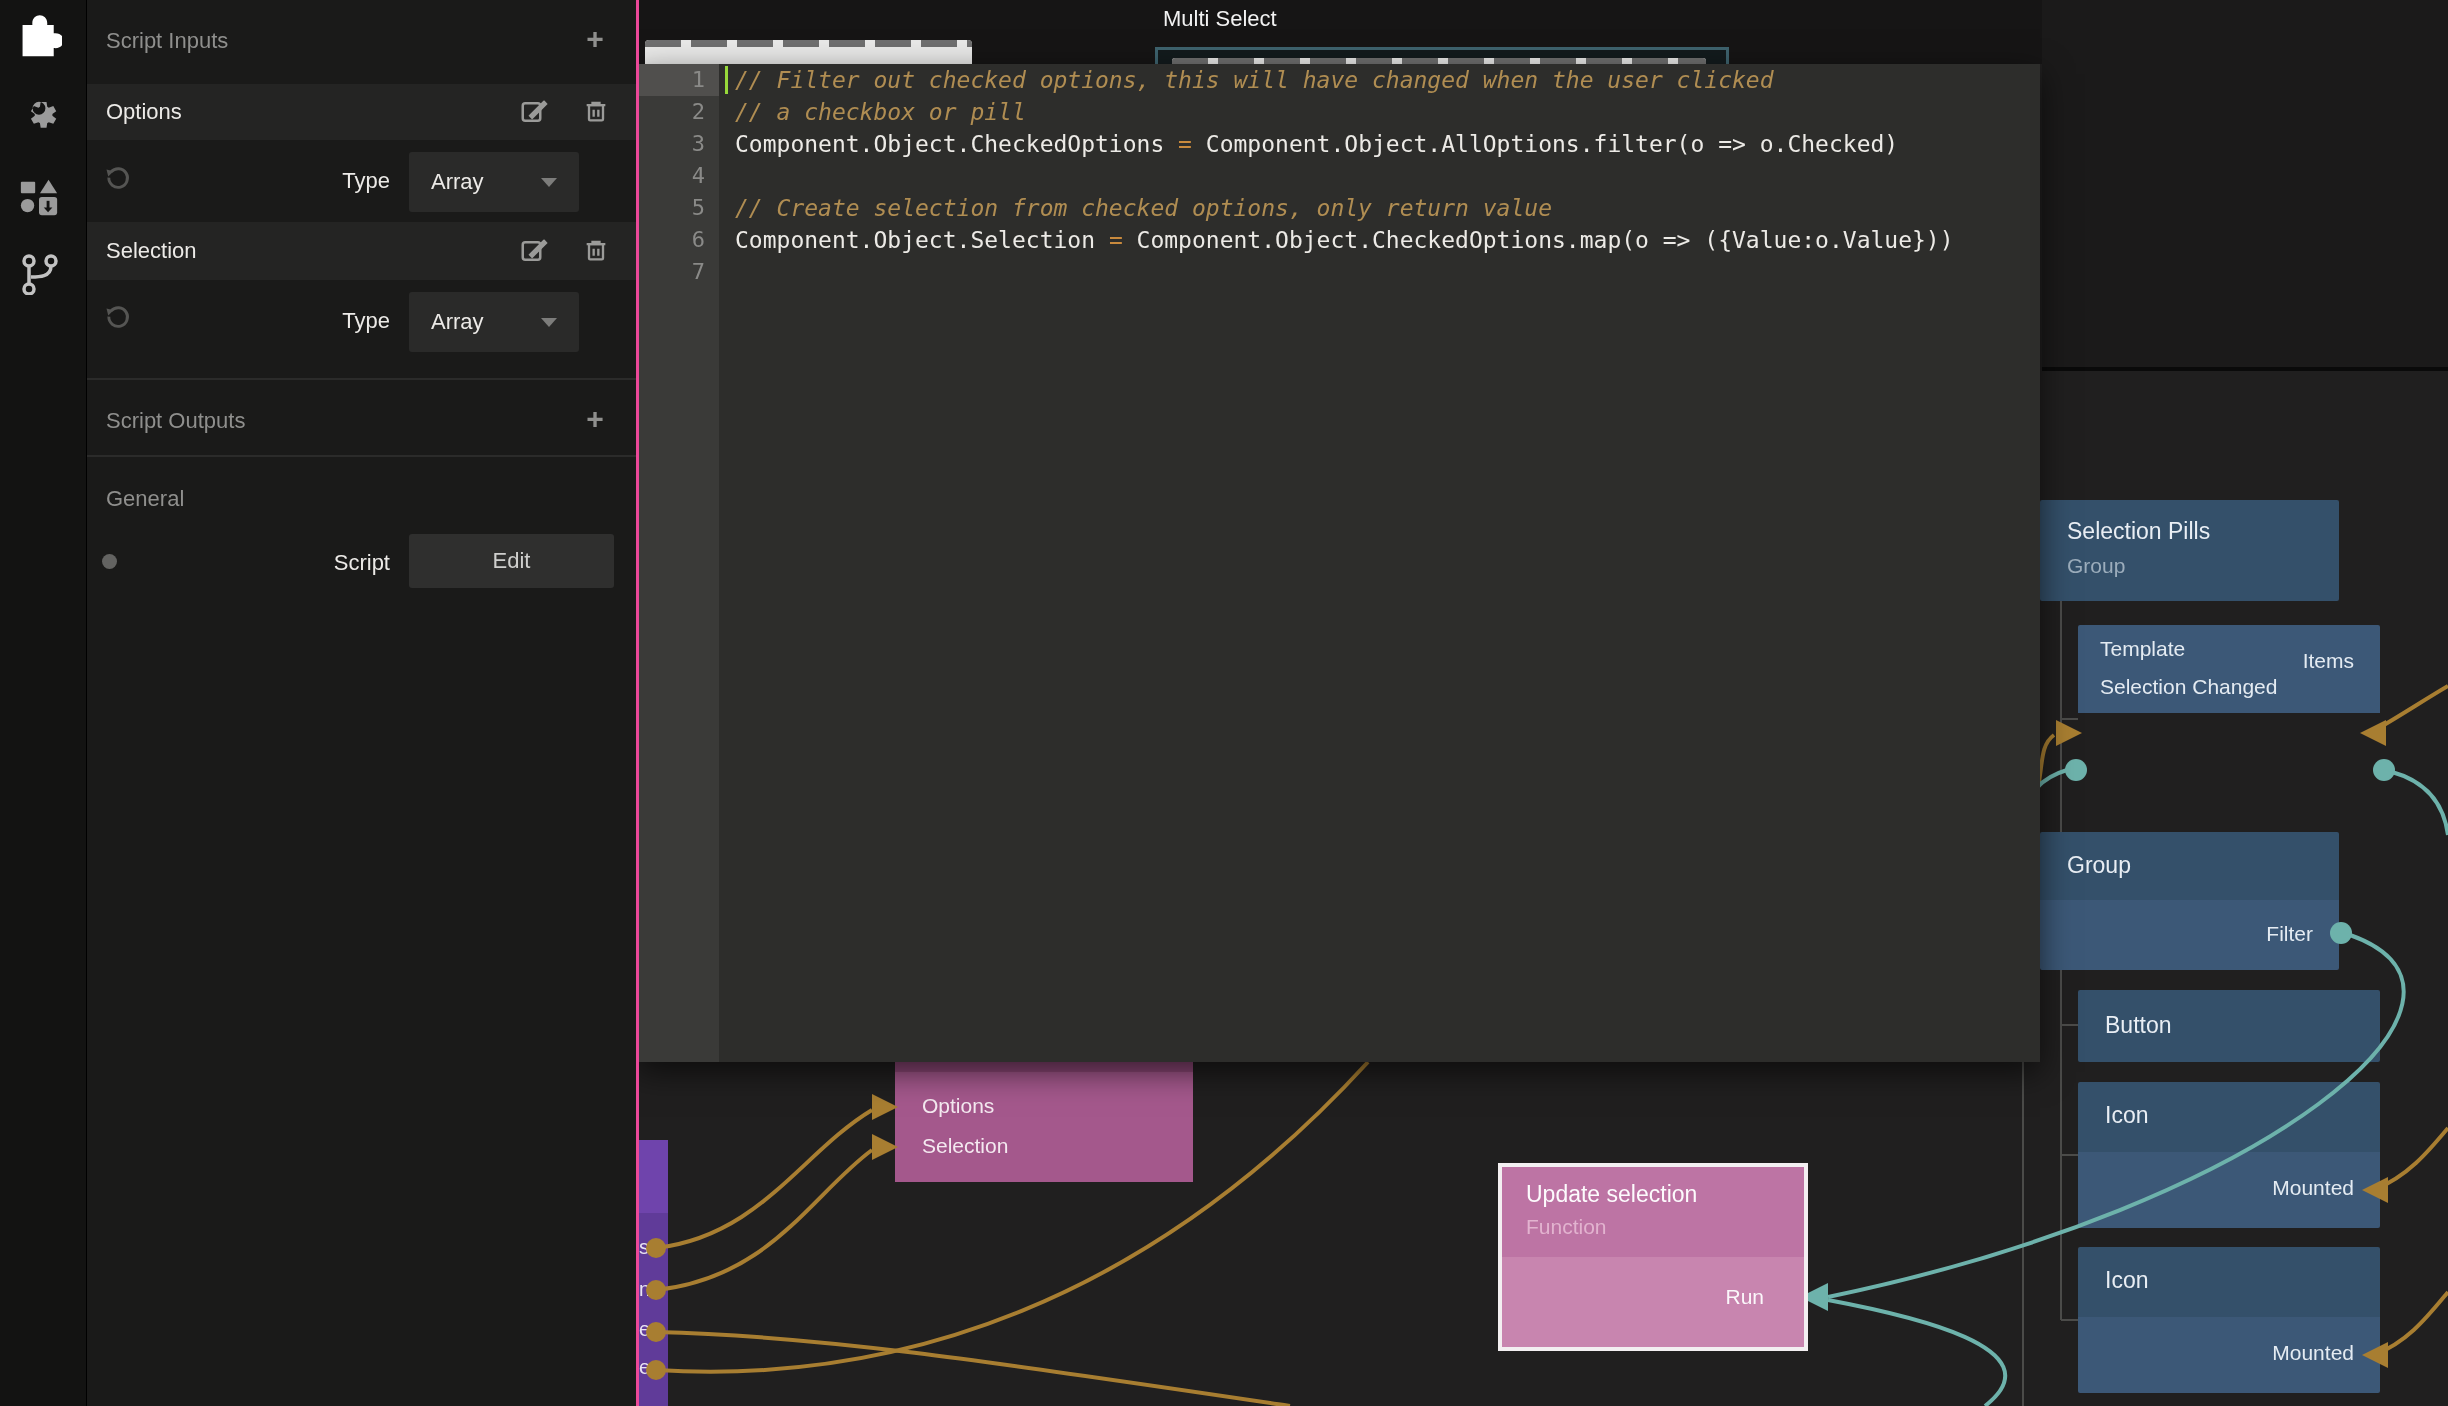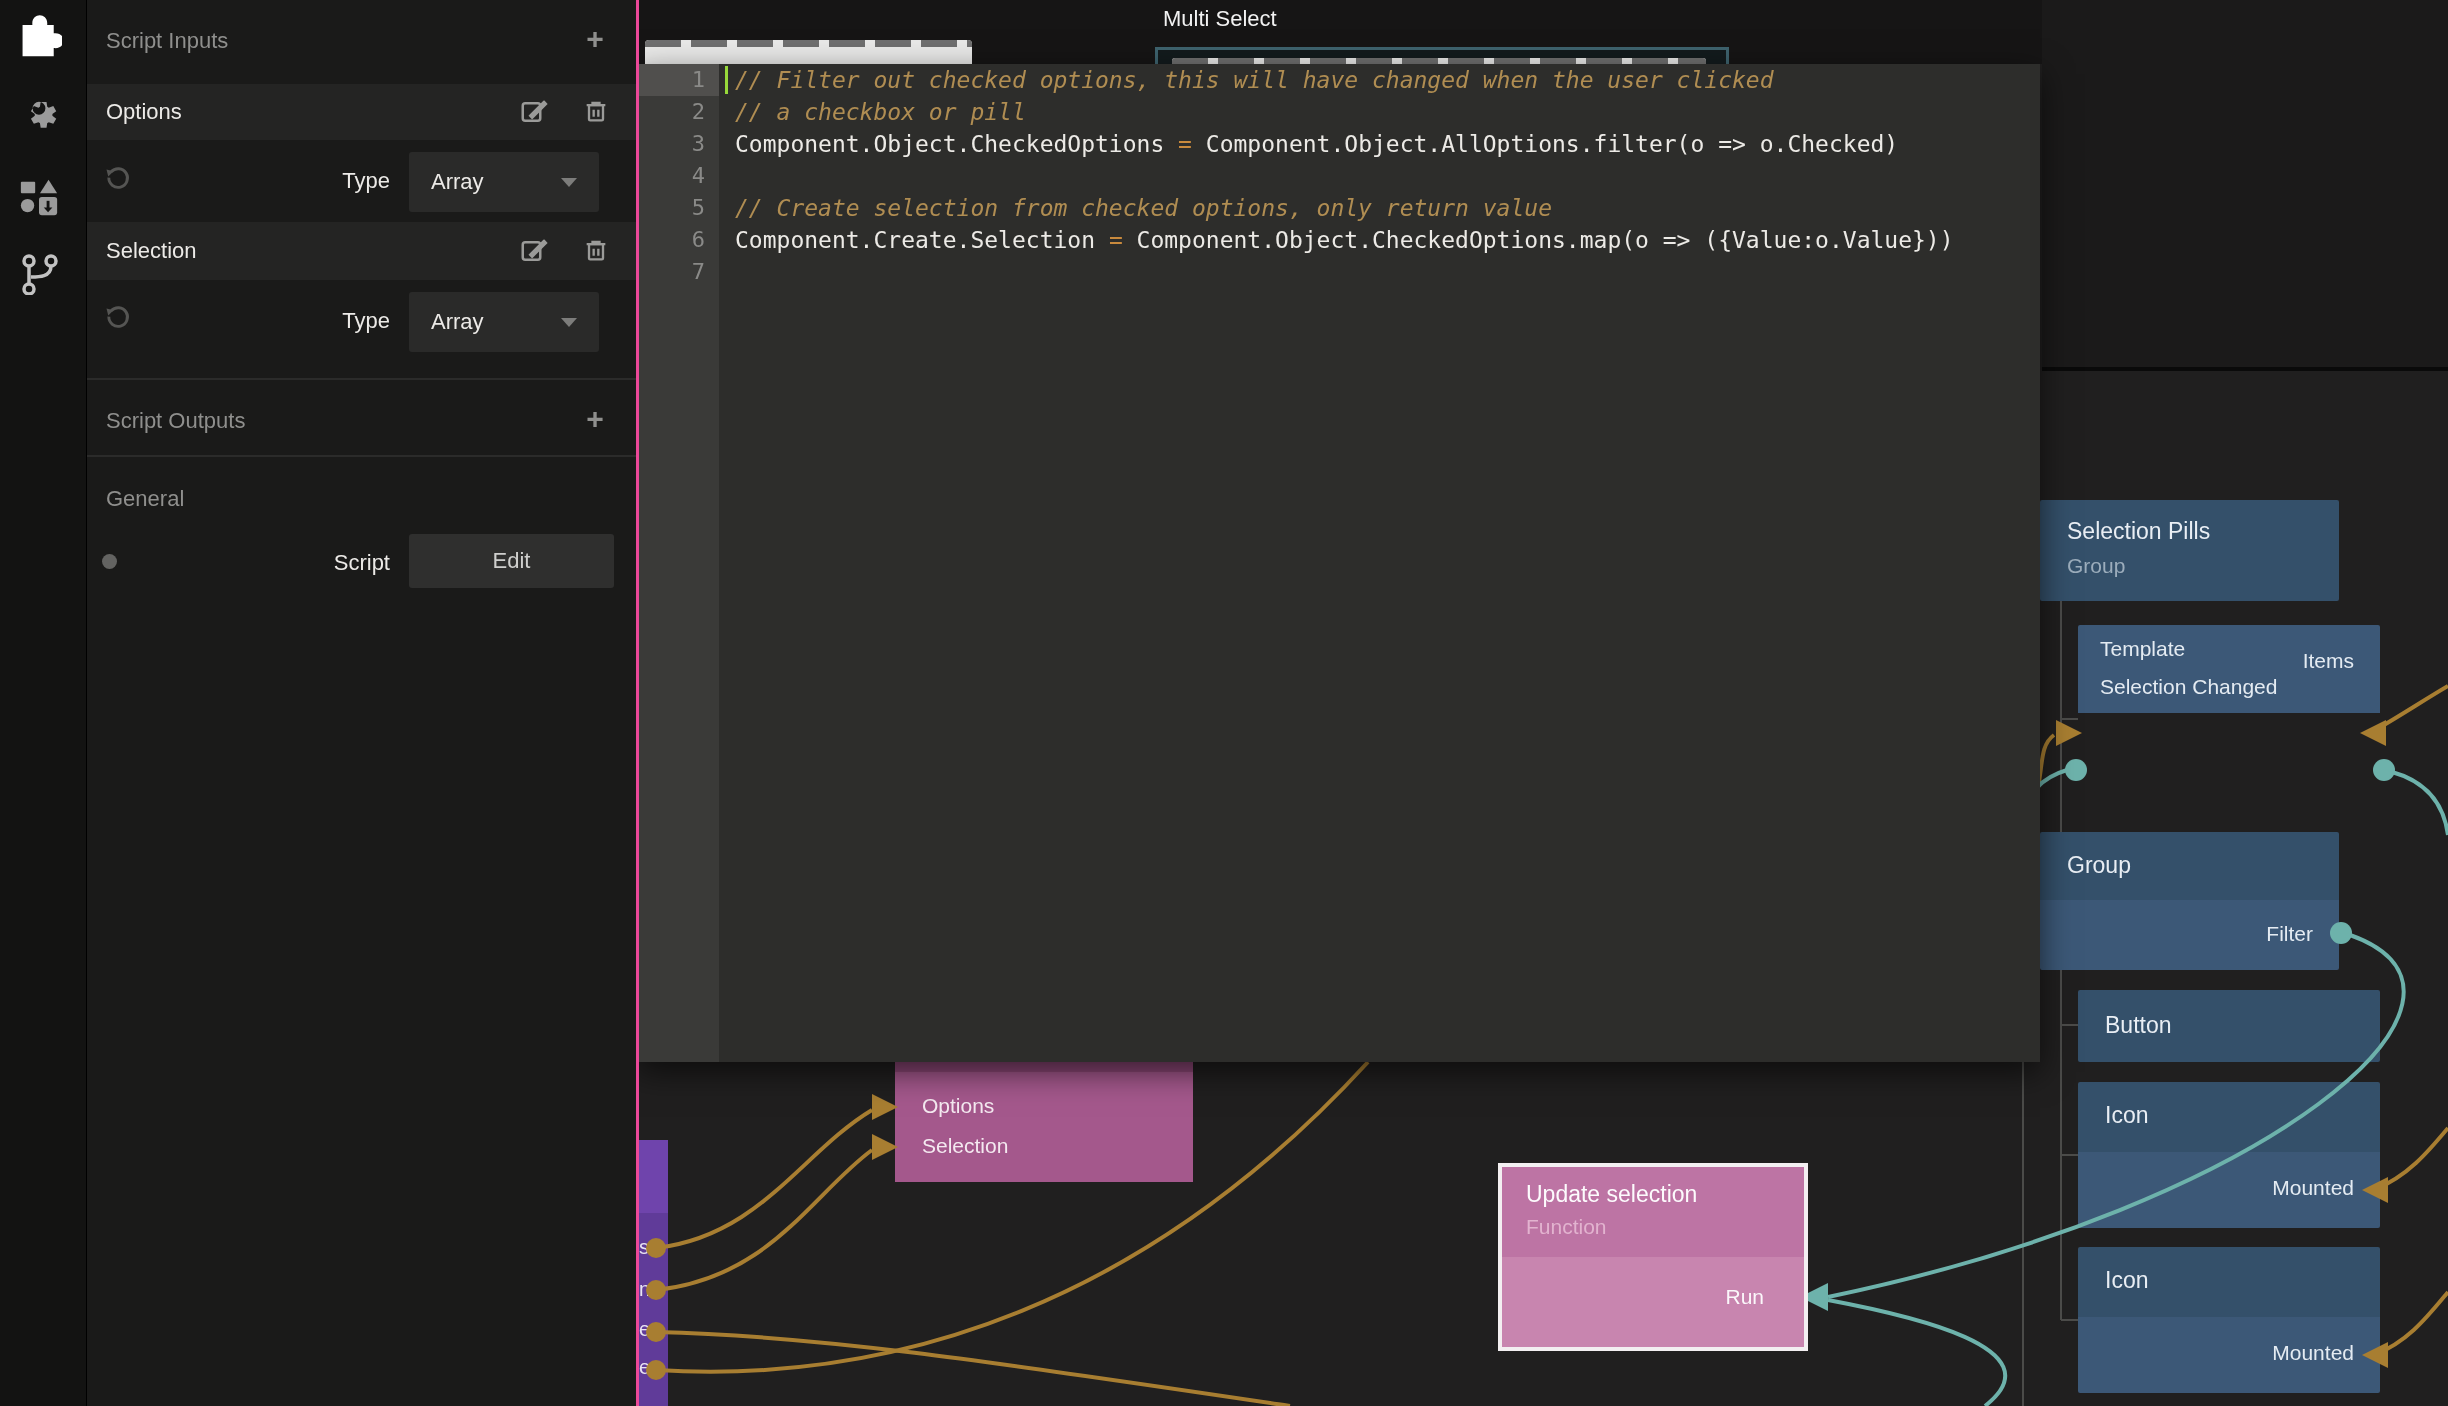--- a/index.html
+++ b/index.html
@@ -14,21 +14,21 @@
   
   .panel{left:87px;top:0;width:549px;height:1406px;background:#1a1a19;z-index:25;border-right:3px solid #ec4899;}
   .p-header{position:absolute;left:0;width:100%;height:64px;color:#8f8f8d;font-size:22px;}
   .p-header .ttl{position:absolute;left:19px;top:18px;}
   .plusbtn{position:absolute;right:26px;top:14px;width:30px;height:30px;color:#8f8f8d;font-size:30px;line-height:30px;text-align:center;font-weight:bold;}
   .prow{position:absolute;left:0;width:100%;background:#242423;}
   .prow .nm{position:absolute;left:19px;top:50%;transform:translateY(-50%);color:#eceae7;font-size:22px;}
   .rowicon{position:absolute;top:50%;transform:translateY(-50%);width:30px;height:30px;}
   .typerow{position:absolute;left:0;width:100%;}
   .typelabel{position:absolute;right:246px;color:#eceae7;font-size:22px;}
-  .dropdown{position:absolute;left:322px;width:190px;height:60px;background:#2a2a29;border-radius:3px;}
+  .dropdown{position:absolute;left:322px;width:170px;height:60px;background:#2a2a29;border-radius:3px;}
   .dropdown .val{position:absolute;left:22px;top:50%;transform:translateY(-50%);color:#eceae7;font-size:22px;}
   .chev{position:absolute;right:22px;top:50%;margin-top:-4px;width:0;height:0;border-left:8px solid transparent;border-right:8px solid transparent;border-top:9px solid #7d7d7b;}
   .divider{position:absolute;left:0;width:100%;height:2px;background:#2b2b2a;}
   .editbtn{position:absolute;left:322px;top:534px;width:205px;height:54px;background:#2f2f2e;border-radius:3px;color:#cfcfcd;font-size:22px;display:flex;align-items:center;justify-content:center;}
   .scriptdot{position:absolute;left:15px;top:554px;width:15px;height:15px;border-radius:50%;background:#636361;}
   .scriptlbl{position:absolute;right:246px;top:550px;color:#eceae7;font-size:22px;}
 
   
   .topstrip{left:636px;top:0;width:1812px;height:64px;background:#161515;z-index:2;}
   .righttop{left:2042px;top:0;width:406px;height:367px;background:#1b1a1a;z-index:2;}
@@ -231,21 +231,21 @@
       <div class="gline" style="top:128px;">5</div>
       <div class="gline" style="top:160px;">6</div>
       <div class="gline" style="top:192px;">7</div>
     </div>
     <div class="cursor"></div>
     <div class="cline" style="top:0px;"><span class="cmt">// Filter out checked options, this will have changed when the user clicked</span></div>
     <div class="cline" style="top:32px;"><span class="cmt">// a checkbox or pill</span></div>
     <div class="cline" style="top:64px;"><span>Component.Object.CheckedOptions </span><span class="op">= </span><span>Component.Object.AllOptions.filter(o =&gt; o.Checked)</span></div>
     <div class="cline" style="top:96px;"><span></span></div>
     <div class="cline" style="top:128px;"><span class="cmt">// Create selection from checked options, only return value</span></div>
-    <div class="cline" style="top:160px;"><span>Component.Create.Selection </span><span class="op">= </span><span>Component.Object.CheckedOptions.map(o =&gt; ({Value:o.Value}))</span></div>
+    <div class="cline" style="top:160px;"><span>Component.Object.Selection </span><span class="op">= </span><span>Component.Object.CheckedOptions.map(o =&gt; ({Value:o.Value}))</span></div>
     <div class="cline" style="top:192px;"><span></span></div>
   </div>
   <div class="notch"></div>
 
   <div class="abs sidebar">
     <div class="side-icon" style="top:12px;">
       <svg width="46" height="46" viewBox="0 0 46 46">
           <path fill="#ffffff" d="M8,16 h12 c-1,-8 4,-12 9,-12 s10,4 9,12 h8 v10 c8,-1 12,4 12,9 s-4,10 -12,9 v10 h-38 z" transform="scale(0.82)"></path>
         </svg>
     </div>

